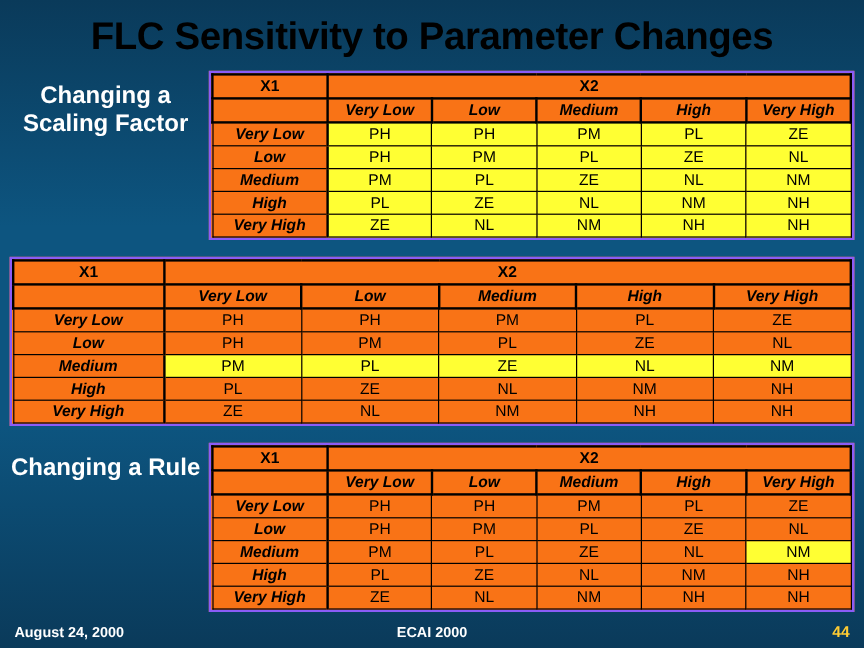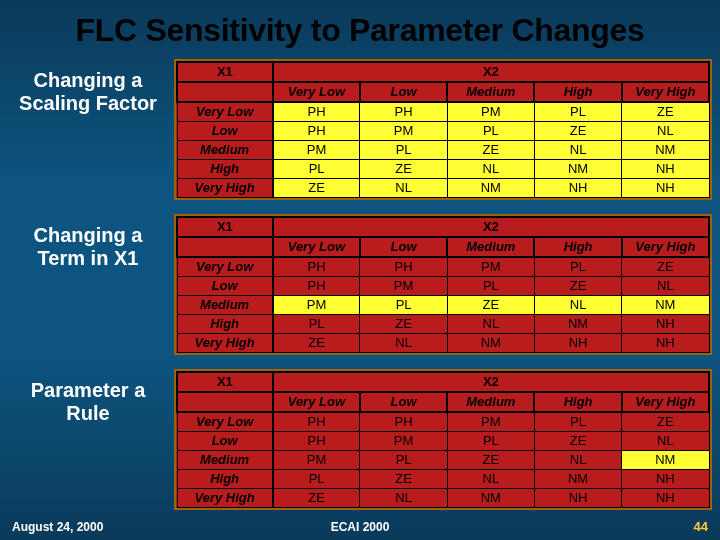--- a/index.html
+++ b/index.html
@@ -33,22 +33,22 @@
     flex: 0 0 166px;
     color: #fff;
     font-size: 20px;
     font-weight: bold;
     text-align: center;
     line-height: 1.15;
     padding: 10px 6px 0 0;
   }
   .table-wrap {
     flex: 1;
-    background: #b91c1c;
-    border: 2px solid #a16207;
+    background: #f97316;
+    border: 2px solid #8b5cf6;
   }
   table {
     border-collapse: collapse;
     width: 100%;
     table-layout: fixed;
   }
   th, td {
     border: 1px solid #000;
     font-size: 13px;
     text-align: center;
@@ -161,21 +161,20 @@
           <td class="hl">NM</td>
           <td class="hl">NH</td>
           <td class="hl">NH</td>
         </tr>
       </tbody>
         </table>
     </div>
   </div>
 
   <div class="panel">
-    <div class="panel-label">Changing a Term in X1</div>
     <div class="table-wrap">
       <table>
         <colgroup>
             <col class="c-rowhead">
             <col class="c-data">
             <col class="c-data">
             <col class="c-data">
             <col class="c-data">
             <col class="c-data">
           </colgroup>
@@ -231,21 +230,21 @@
           <td>NM</td>
           <td>NH</td>
           <td>NH</td>
         </tr>
       </tbody>
         </table>
     </div>
   </div>
 
   <div class="panel">
-    <div class="panel-label">Parameter a Rule</div>
+    <div class="panel-label">Changing a Rule</div>
     <div class="table-wrap">
       <table>
         <colgroup>
             <col class="c-rowhead">
             <col class="c-data">
             <col class="c-data">
             <col class="c-data">
             <col class="c-data">
             <col class="c-data">
           </colgroup>

